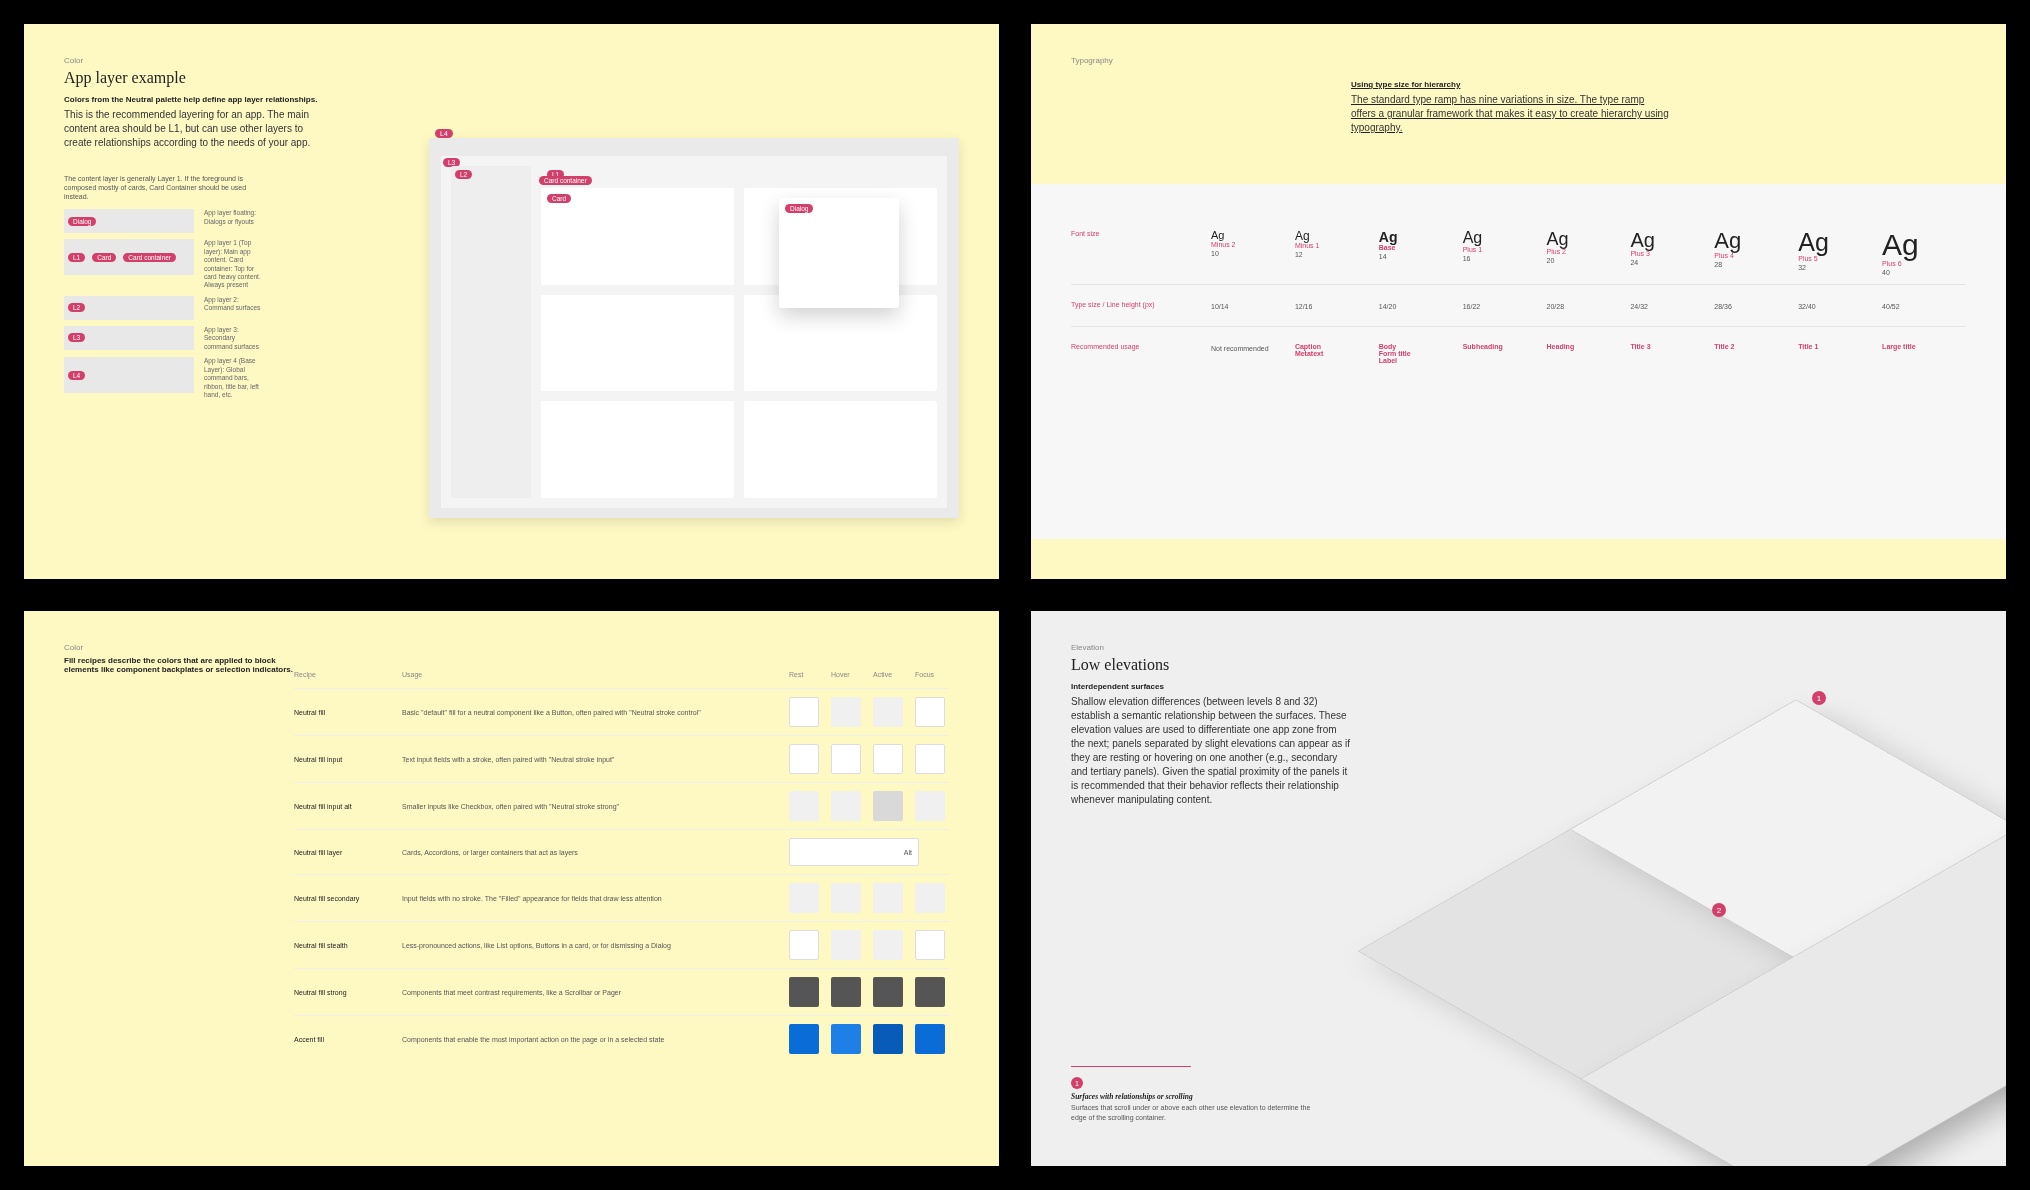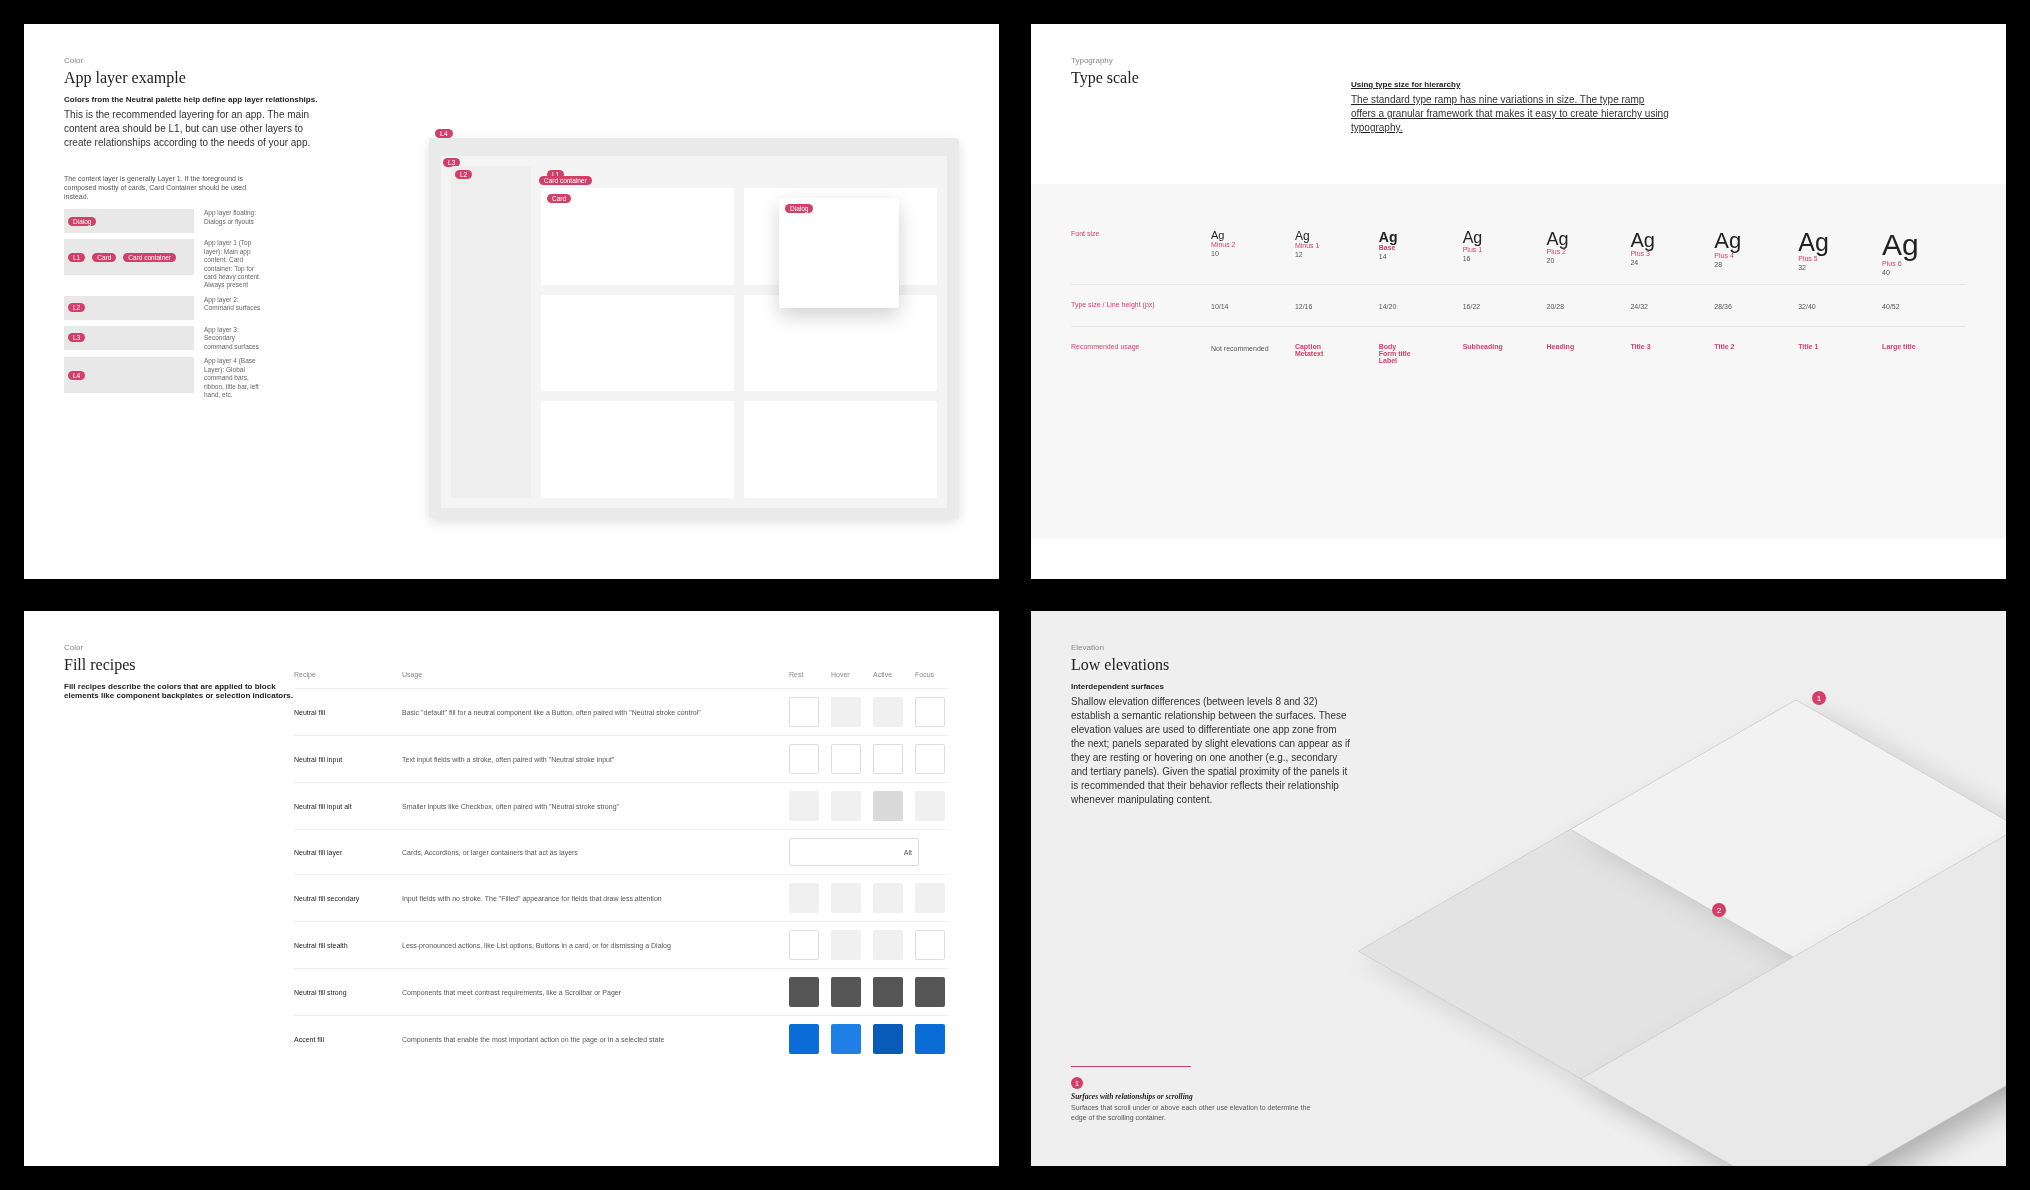--- a/index.html
+++ b/index.html
@@ -9,21 +9,21 @@
     width: 2030px;
     height: 1190px;
     overflow: hidden;
     display: grid;
     grid-template-columns: 1fr 1fr;
     grid-template-rows: 1fr 1fr;
     gap: 32px;
     padding: 24px;
   }
   .quad {
-    background: #ffffff;
+    background: #fef9c3;
     box-shadow: 0 8px 24px rgba(0,0,0,0.4);
     padding: 32px 40px;
     position: relative;
     overflow: hidden;
     font-size: 8px;
     color: #222;
   }
   .eyebrow { color:#888; font-size:8px; margin-bottom:4px; }
   .title { font-family: Georgia,"Times New Roman",serif; font-size:16px; color:#222; margin-bottom:8px; }
   .subtitle { font-weight:600; font-size:8px; margin-bottom:4px; color:#222; width:260px; }
@@ -172,21 +172,20 @@
       </div>
     </div>
     <div class="q1-dialog">
       <span class="tag sm" style="position:absolute; left:6px; top:6px;">Dialog</span>
     </div>
   </div>
 </div>
 
 <div class="quad">
   <div class="eyebrow">Typography</div>
-  <div class="title">Type scale</div>
   <div style="position:absolute; left:320px; top:56px; width:320px;text-decoration:underline;">
     <div class="subtitle">Using type size for hierarchy</div>
     <div class="body" style="width:320px;">The standard type ramp has nine variations in size. The type ramp offers a granular framework that makes it easy to create hierarchy using typography.</div>
   </div>
 
   <div class="q2-band">
     <div class="q2-table" id="q2table">
         <div class="q2-row">
           <div class="q2-label">Font size</div>
           <div class="q2-cols">
@@ -283,21 +282,20 @@
               <div>Large title</div>
             </div>
           </div>
         </div>
       </div>
   </div>
 </div>
 
 <div class="quad">
   <div class="eyebrow">Color</div>
-  <div class="title">Fill recipes</div>
   <div class="subtitle" style="width:240px;">Fill recipes describe the colors that are applied to block elements like component backplates or selection indicators.</div>
 
   <div class="q3-table">
     <div class="q3-head" id="q3head">
         <div>Recipe</div>
         <div>Usage</div>
         <div>Rest</div>
         <div>Hover</div>
         <div>Active</div>
         <div>Focus</div>

